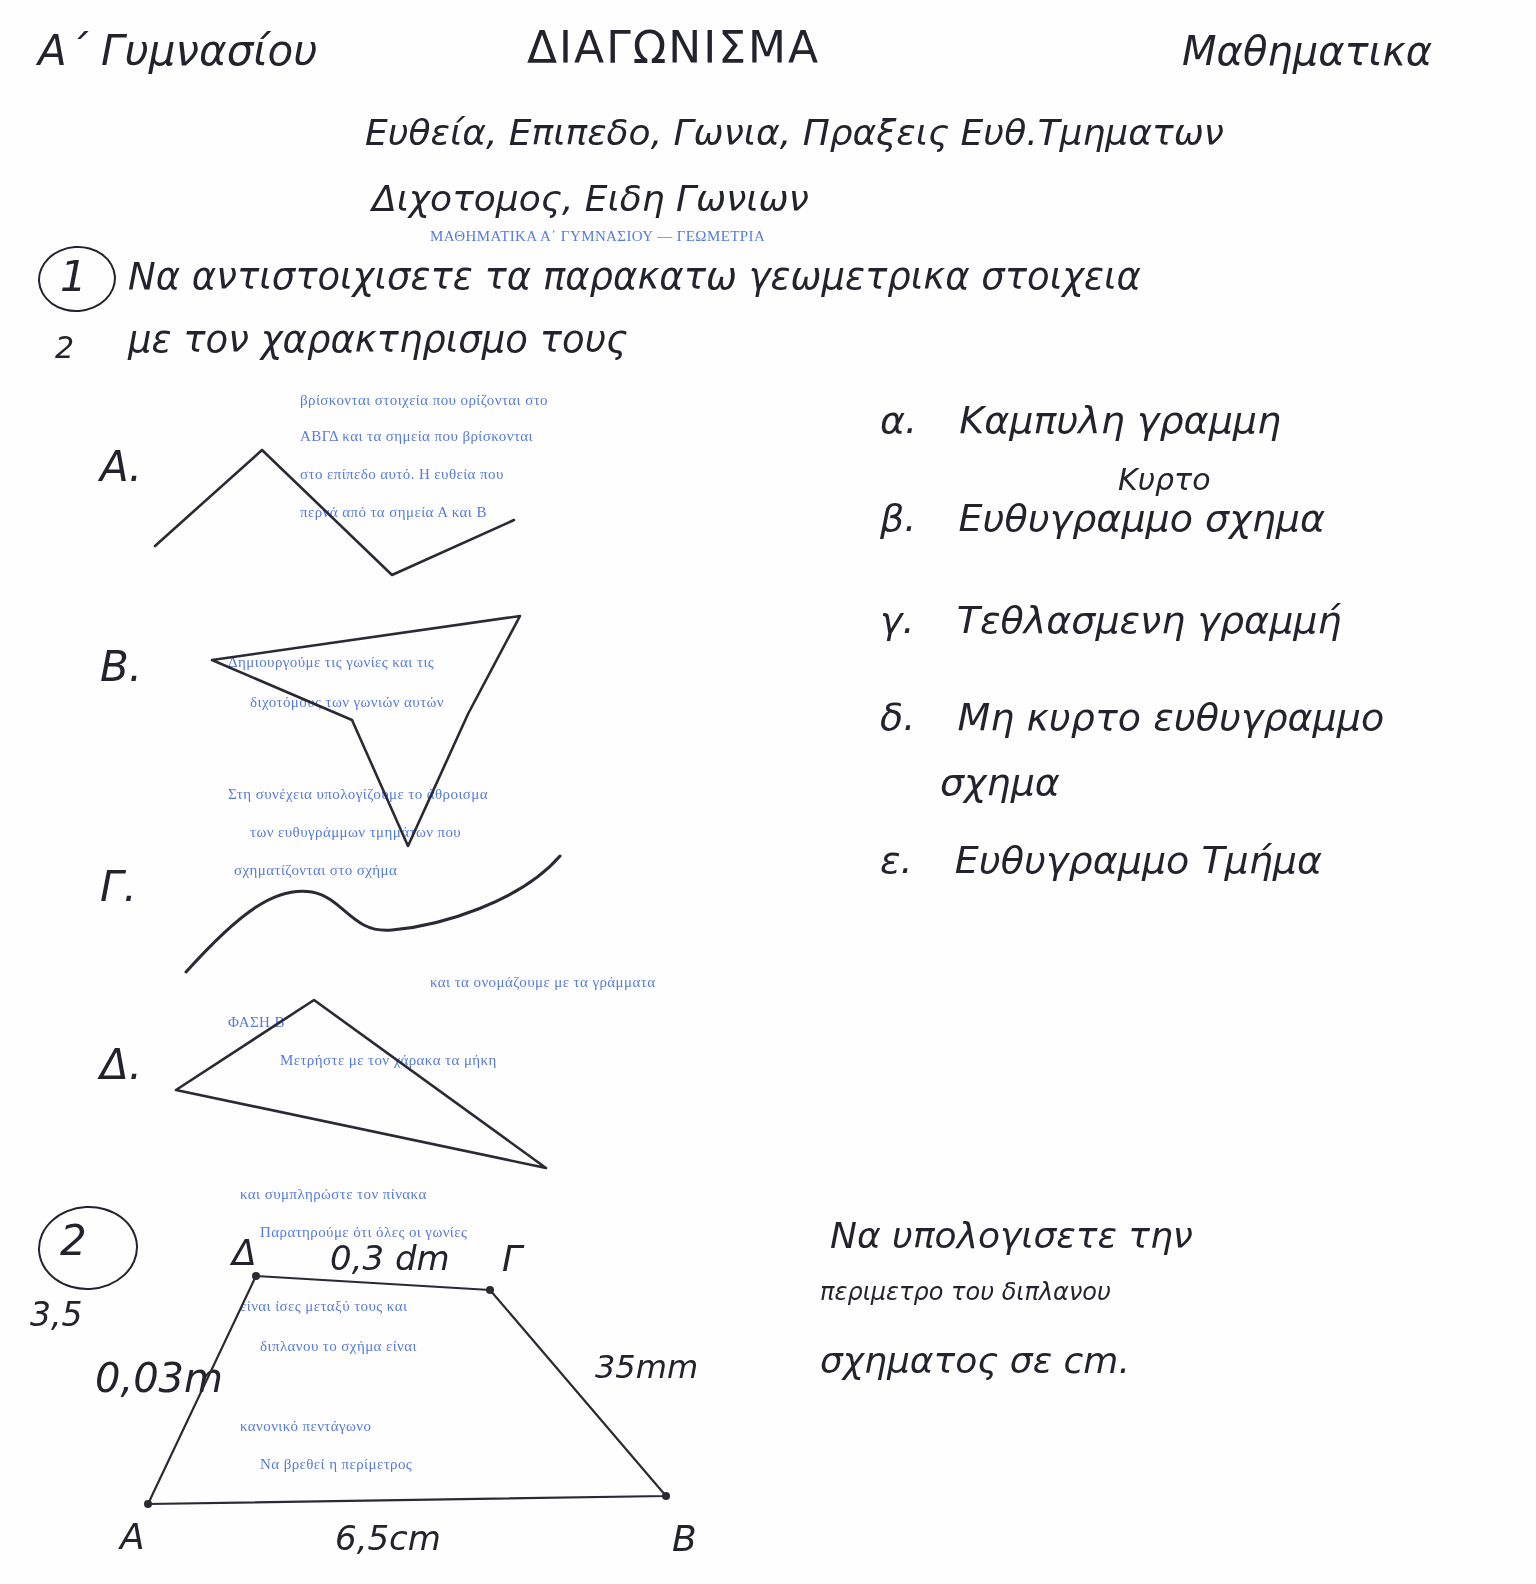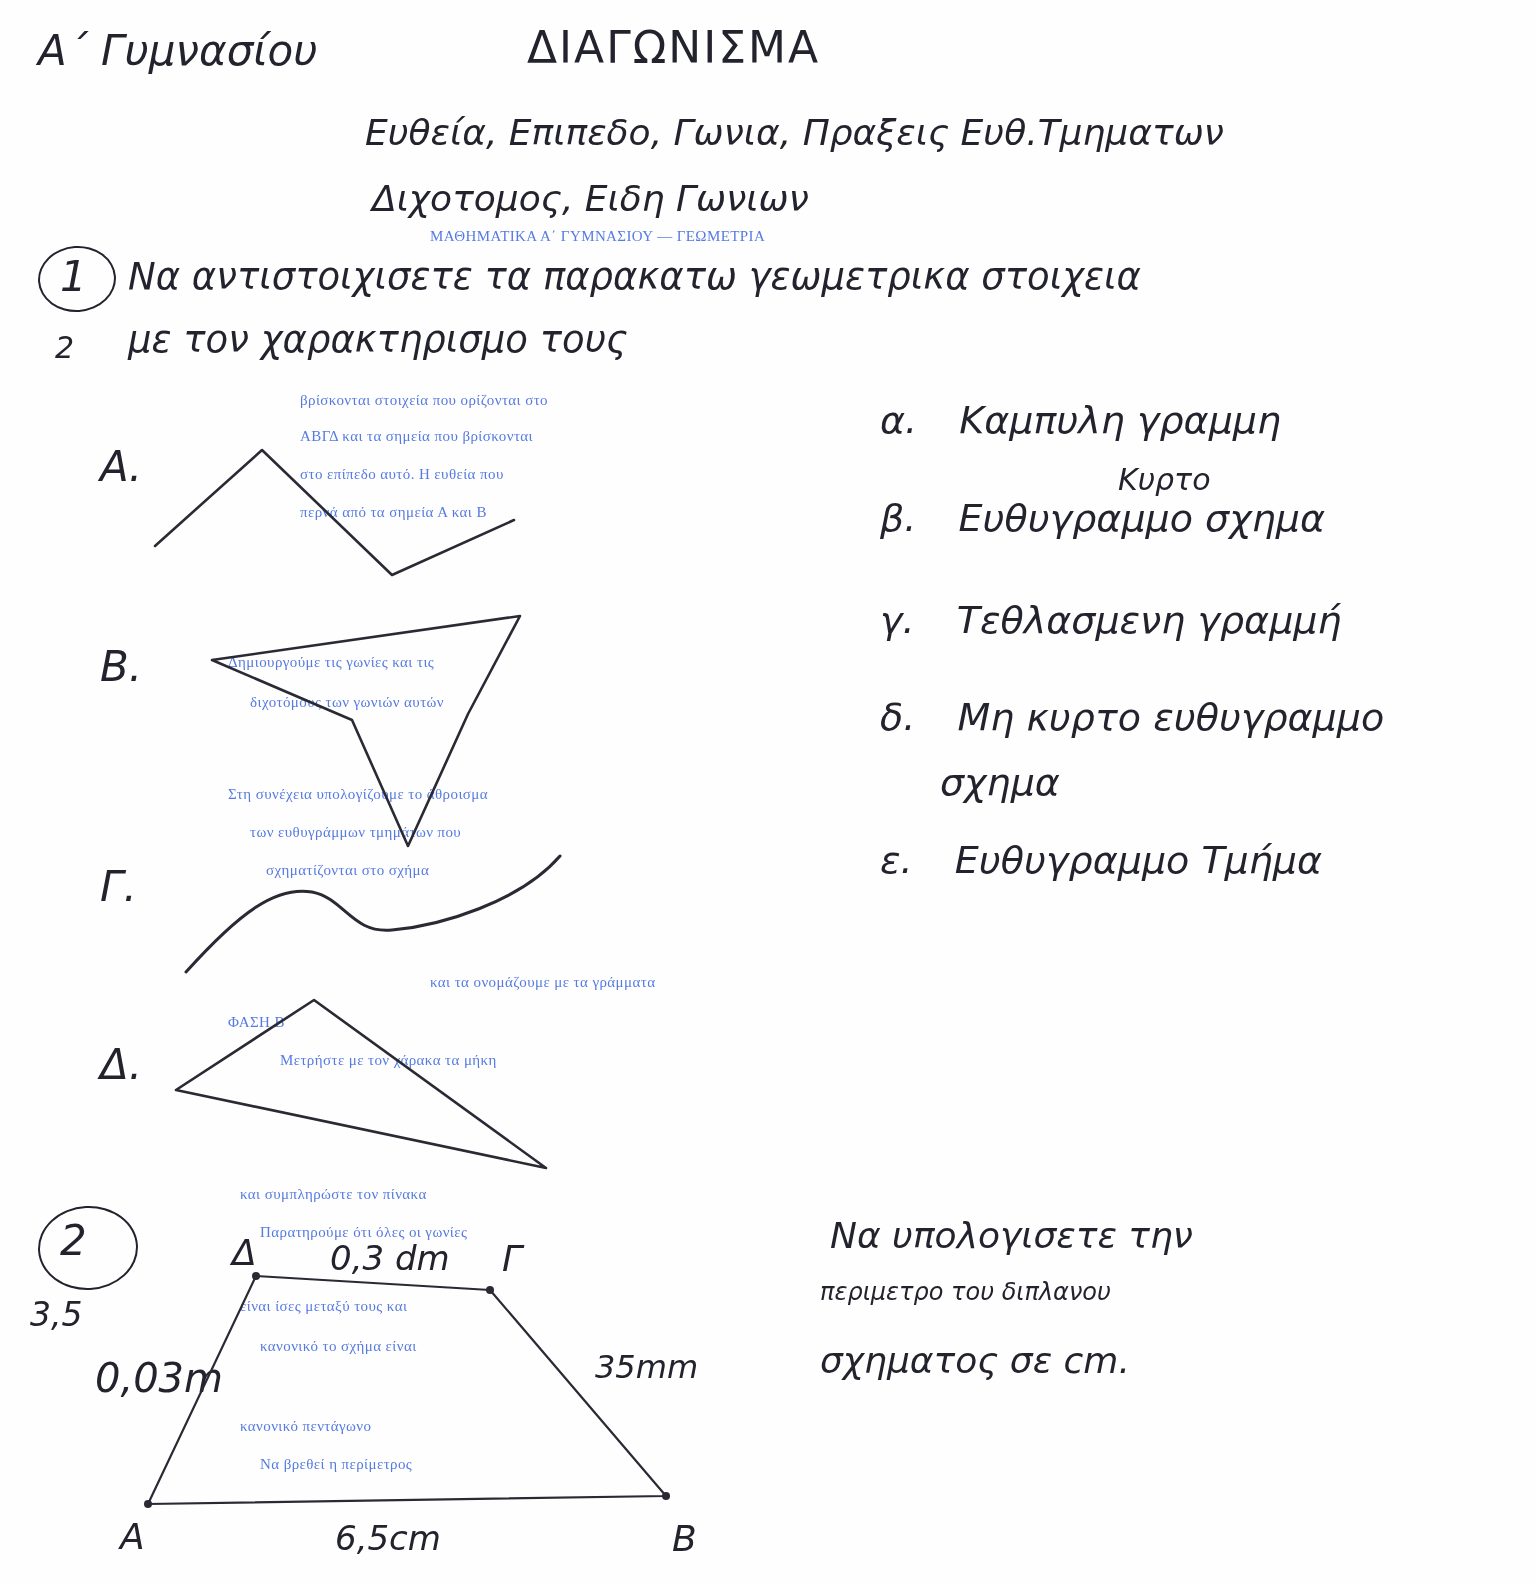--- a/index.html
+++ b/index.html
@@ -92,34 +92,35 @@
   <div>
     <div class="bleed" style="left:430px; top:228px;">ΜΑΘΗΜΑΤΙΚΑ Α΄ ΓΥΜΝΑΣΙΟΥ — ΓΕΩΜΕΤΡΙΑ</div>
     <div class="bleed" style="left:300px; top:392px;">βρίσκονται στοιχεία που ορίζονται στο</div>
     <div class="bleed" style="left:300px; top:428px;">ΑΒΓΔ και τα σημεία που βρίσκονται</div>
     <div class="bleed" style="left:300px; top:466px;">στο επίπεδο αυτό. Η ευθεία που</div>
     <div class="bleed" style="left:300px; top:504px;">περνά από τα σημεία Α και Β</div>
     <div class="bleed" style="left:228px; top:654px;">Δημιουργούμε τις γωνίες και τις</div>
     <div class="bleed" style="left:250px; top:694px;">διχοτόμους των γωνιών αυτών</div>
     <div class="bleed" style="left:228px; top:786px;">Στη συνέχεια υπολογίζουμε το άθροισμα</div>
     <div class="bleed" style="left:250px; top:824px;">των ευθυγράμμων τμημάτων που</div>
-    <div class="bleed" style="left:266px; top:862px;text-align:center;">σχηματίζονται στο σχήμα</div>
+    <div class="bleed" style="left:234px; top:862px;text-align:center;">σχηματίζονται στο σχήμα</div>
     <div class="bleed" style="left:430px; top:974px;">και τα ονομάζουμε με τα γράμματα</div>
     <div class="bleed" style="left:228px; top:1014px;">ΦΑΣΗ Β΄</div>
     <div class="bleed" style="left:280px; top:1052px;">Μετρήστε με τον χάρακα τα μήκη</div>
     <div class="bleed" style="left:240px; top:1186px;">και συμπληρώστε τον πίνακα</div>
     <div class="bleed" style="left:260px; top:1224px;">Παρατηρούμε ότι όλες οι γωνίες</div>
     <div class="bleed" style="left:240px; top:1298px;">είναι ίσες μεταξύ τους και</div>
-    <div class="bleed" style="left:260px; top:1338px;">κανονικό το σχήμα είναι</div>
+    <div class="bleed" style="left:260px; top:1338px;">διπλανου το σχήμα είναι</div>
     <div class="bleed" style="left:240px; top:1418px;">κανονικό πεντάγωνο</div>
     <div class="bleed" style="left:260px; top:1456px;">Να βρεθεί η περίμετρος</div>
   </div>
 
   <div class="hw title-left">Α΄ Γυμνασίου</div>
   <div class="hw title-mid">ΔΙΑΓΩΝΙΣΜΑ</div>
+  <div class="hw title-right">Μαθηματικα</div>
   <div class="hw sub1">Ευθεία, Επιπεδο, Γωνια, Πραξεις Ευθ.Τμηματων</div>
   <div class="hw sub2">Διχοτομος, Ειδη Γωνιων</div>
 
   <div class="circ circ1"></div>
   <div class="hw num1">1</div>
   <div class="hw q1mark">2</div>
   <div class="hw q1line1">Να αντιστοιχισετε  τα παρακατω  γεωμετρικα στοιχεια</div>
   <div class="hw q1line2">με τον χαρακτηρισμο τους</div>
 
   <div class="hw lblA">Α.</div>

